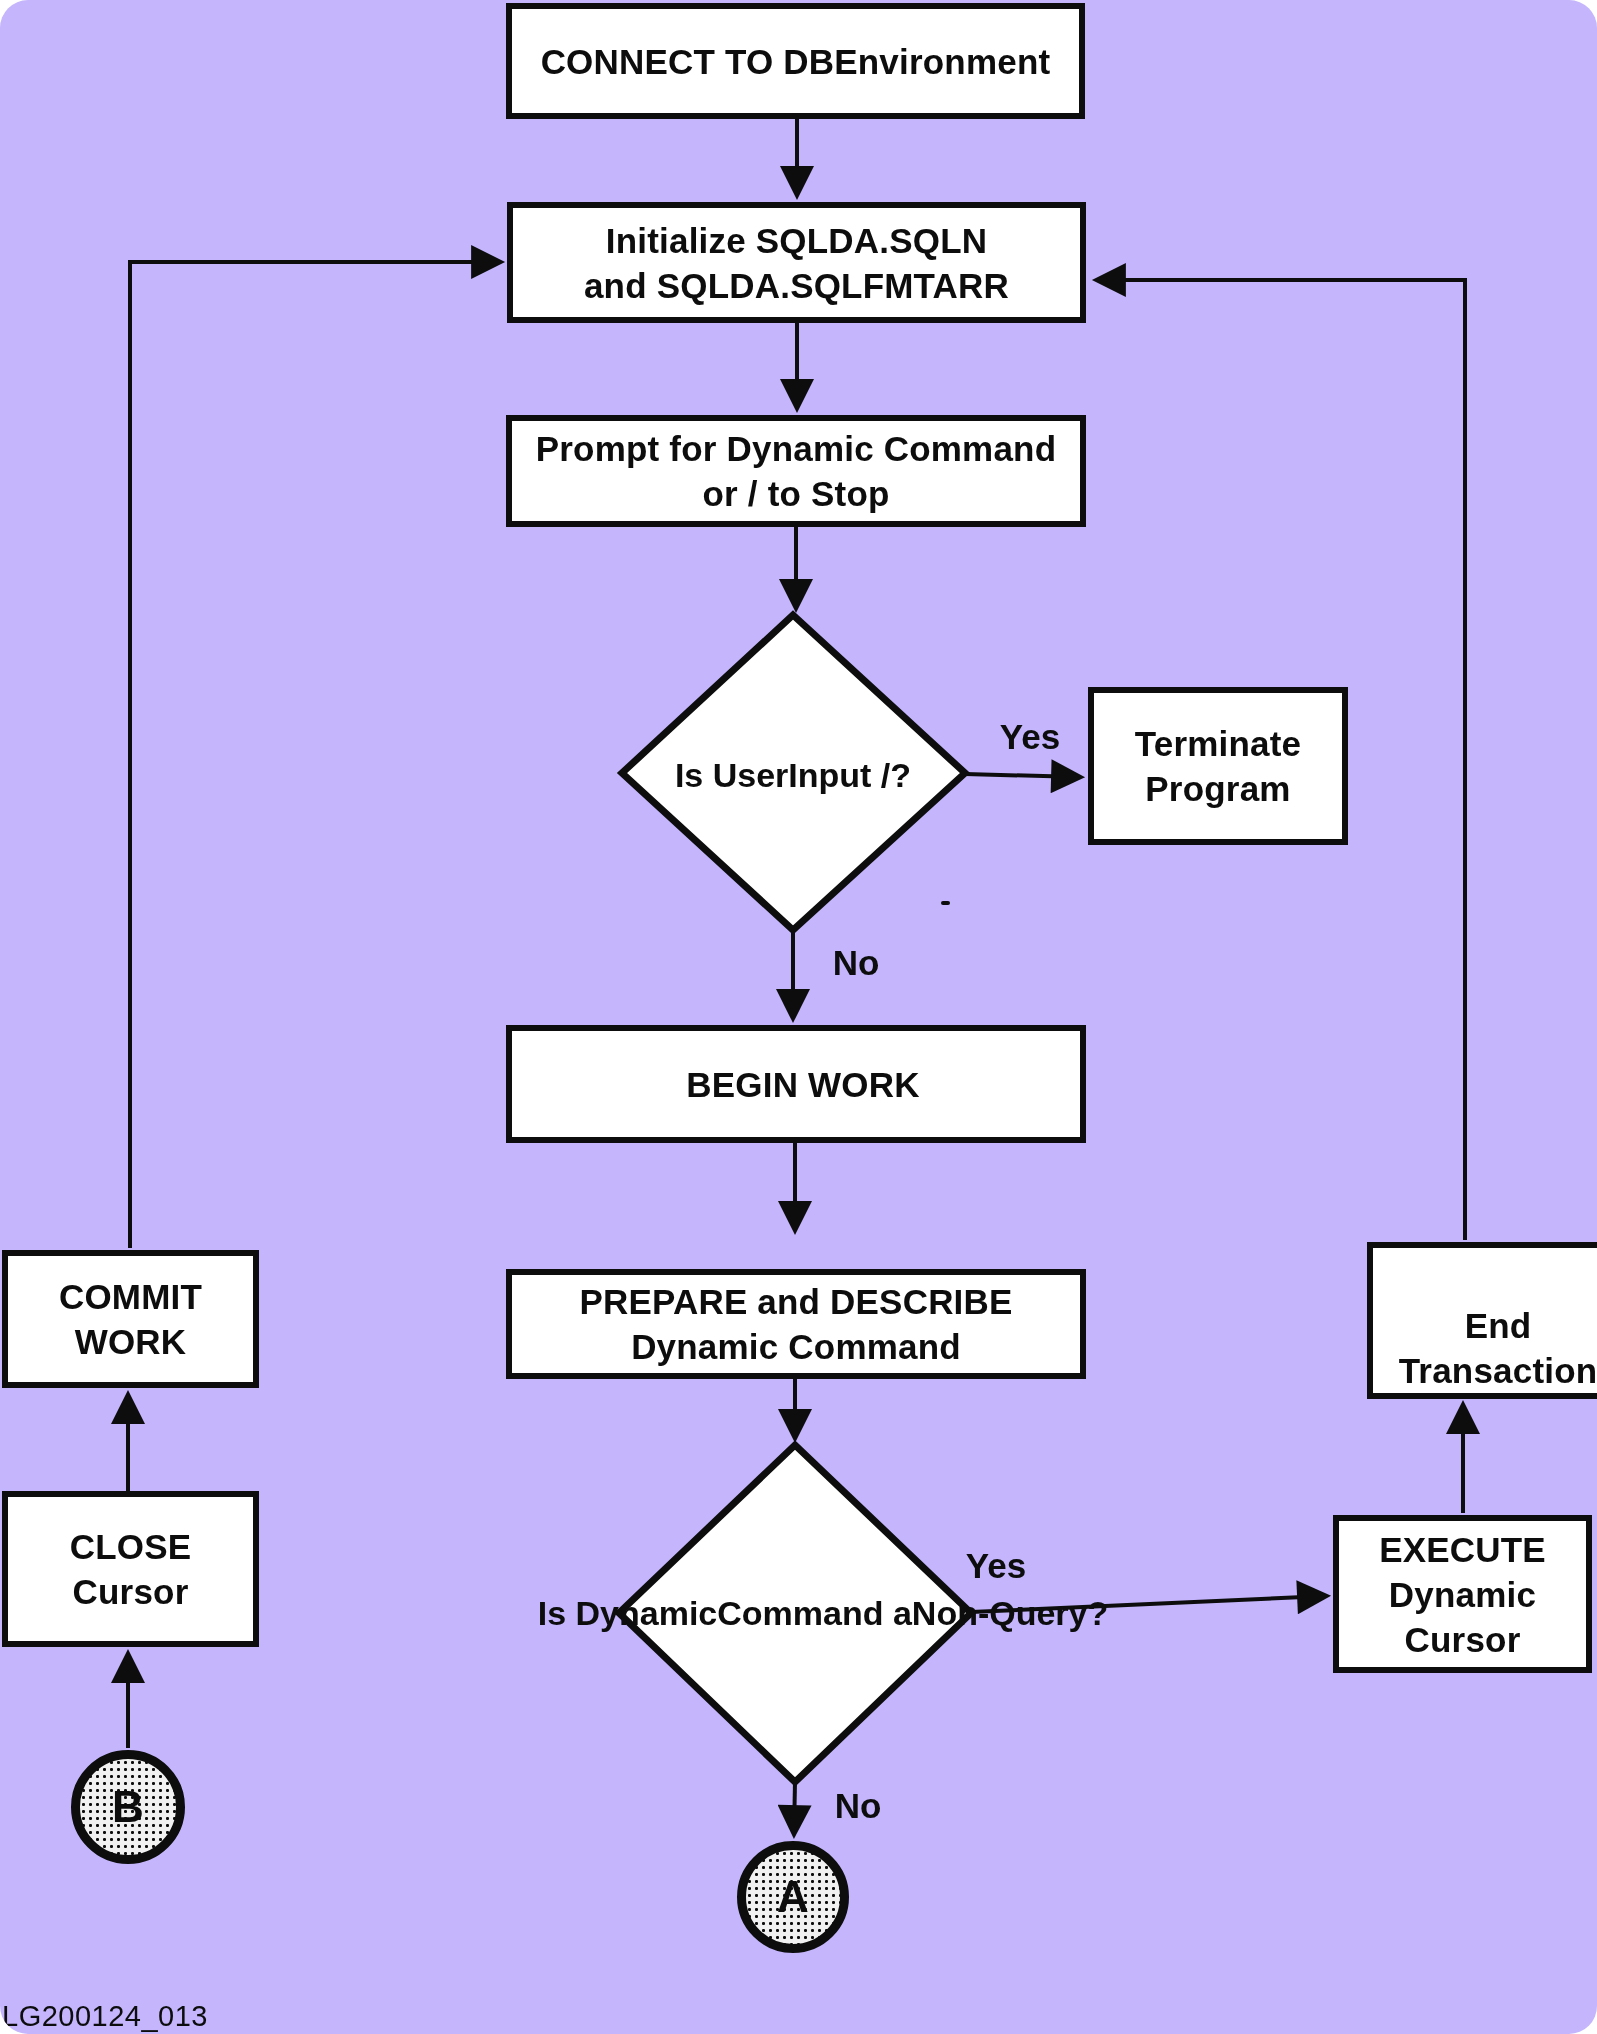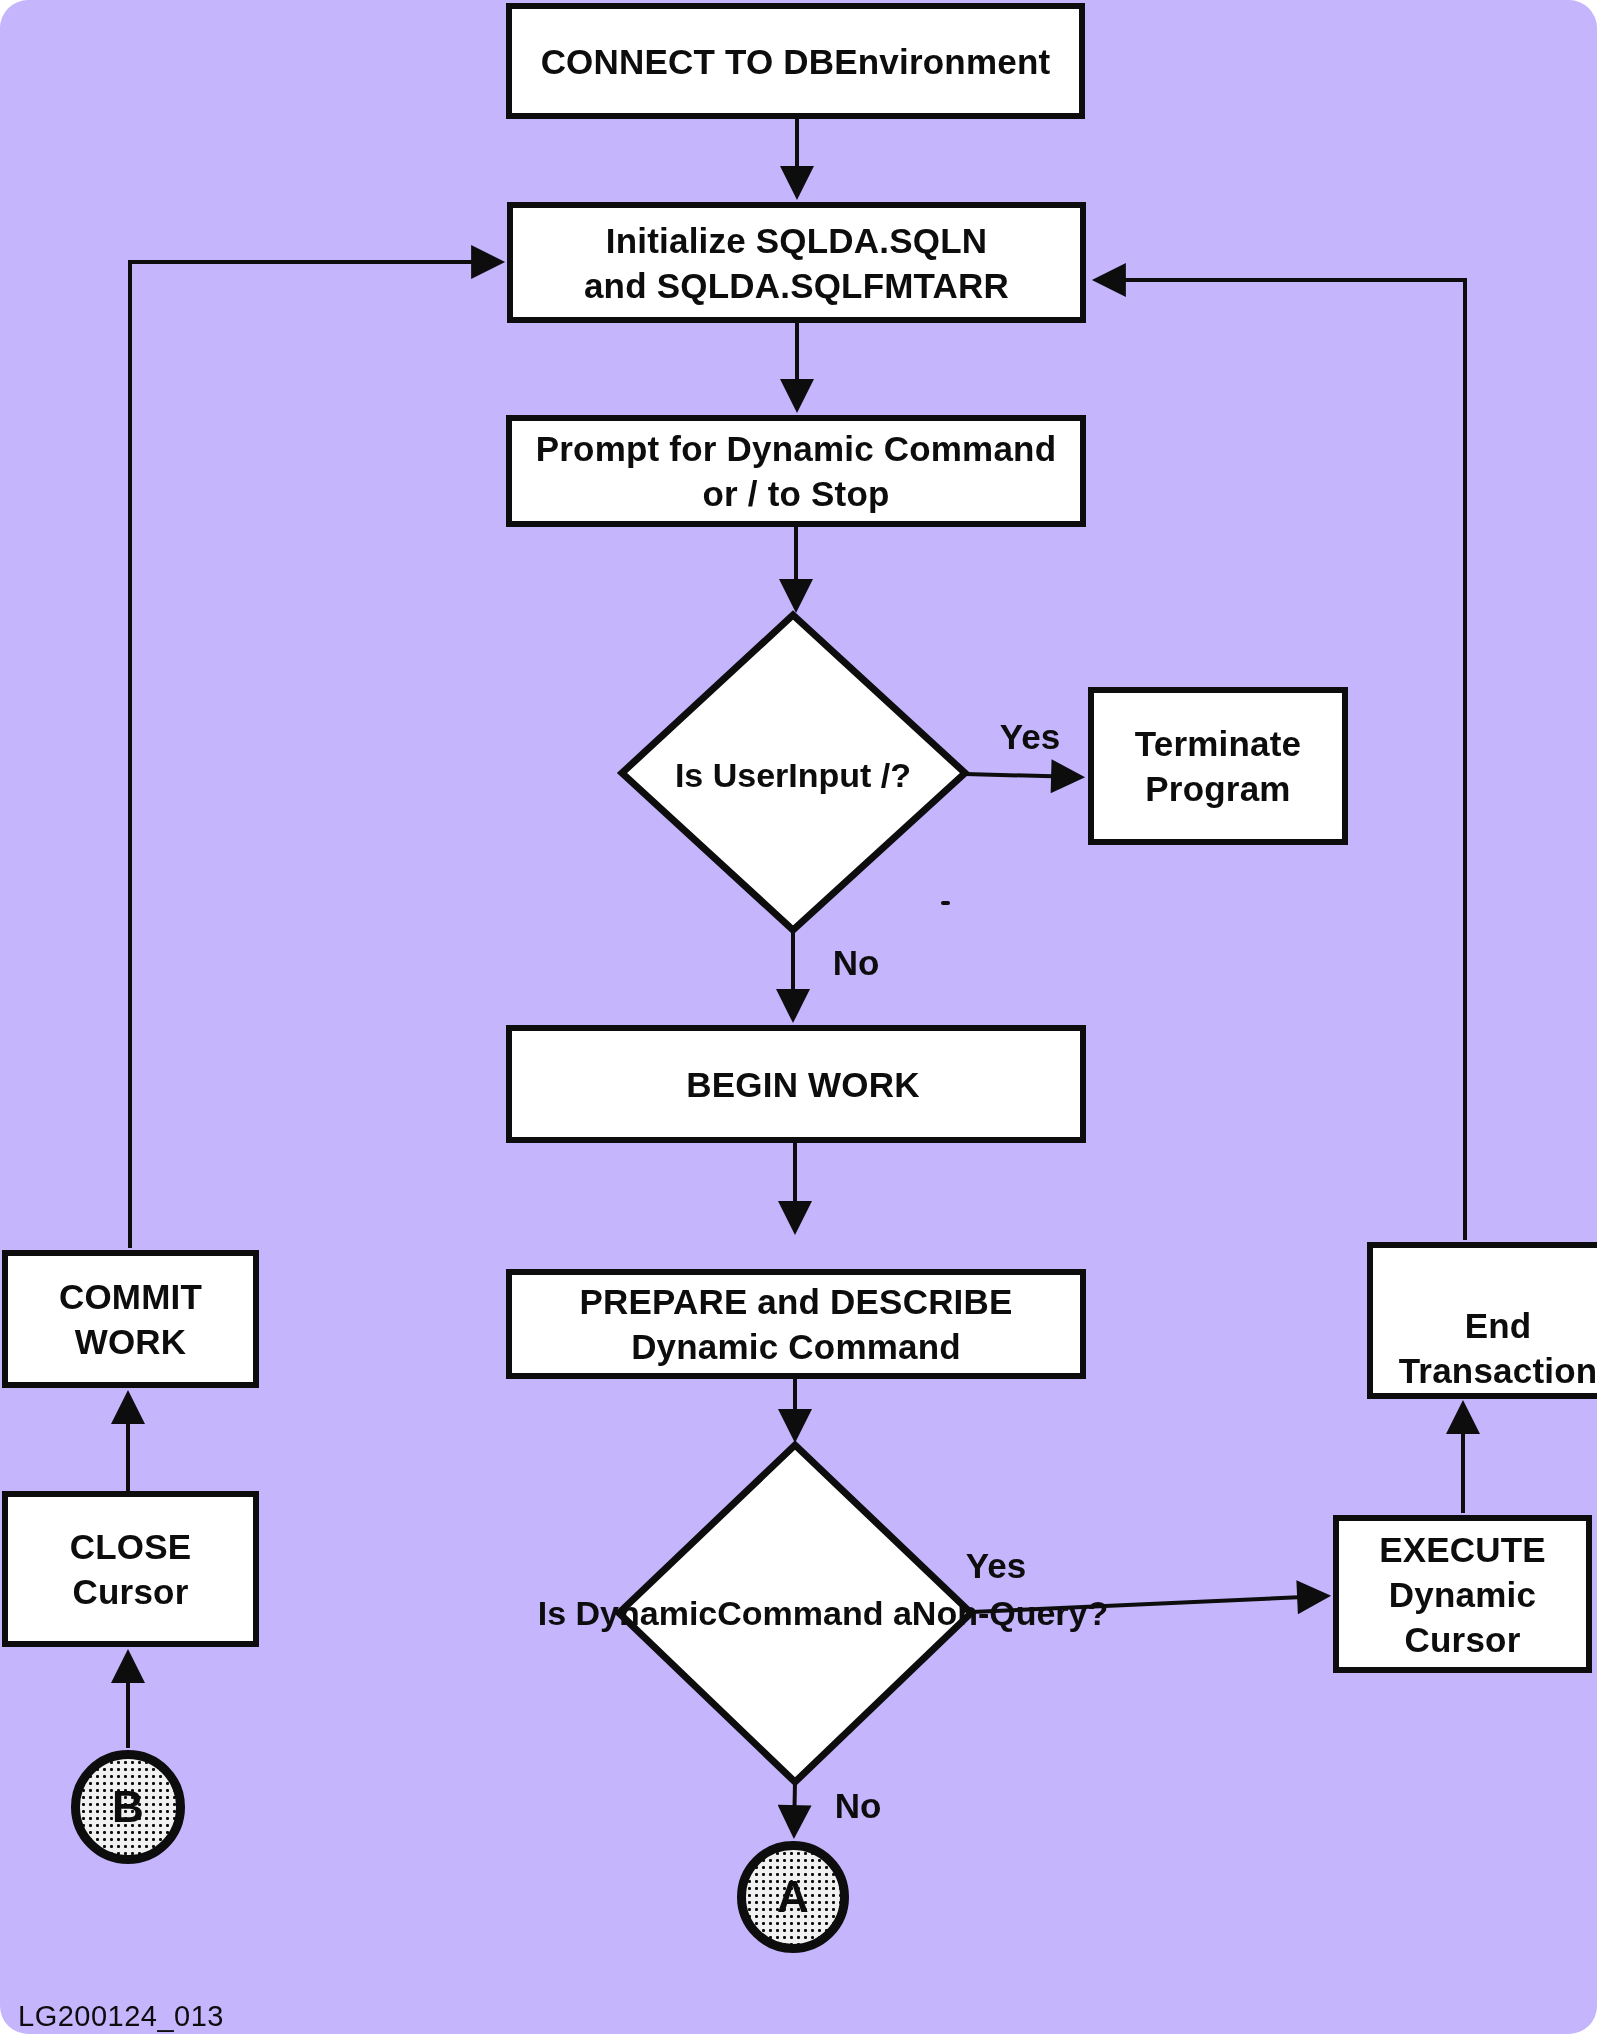--- a/index.html
+++ b/index.html
@@ -67,21 +67,20 @@
     white-space: nowrap;
   }
   .footer-label {
     position: absolute;
     left: 2px;
     top: 2000px;
     font-size: 29px;
     font-weight: 400;
     letter-spacing: 0.5px;
     white-space: nowrap;
-    margin-left: 16px;
   }
   .scan-speck {
     position: absolute;
     left: 941px;
     top: 901px;
     width: 9px;
     height: 4px;
     background: #0d0d0d;
     border-radius: 2px;
   }

